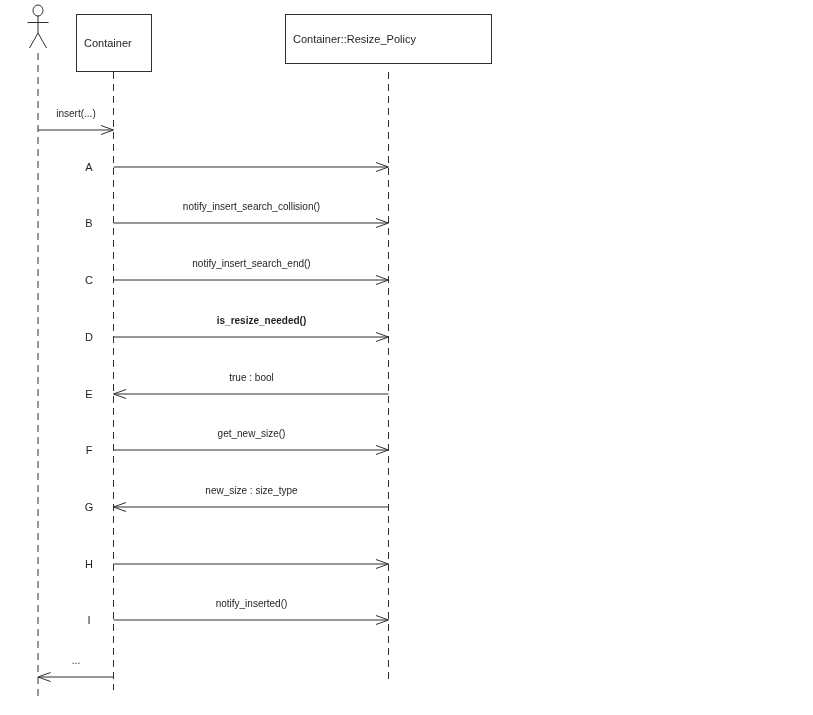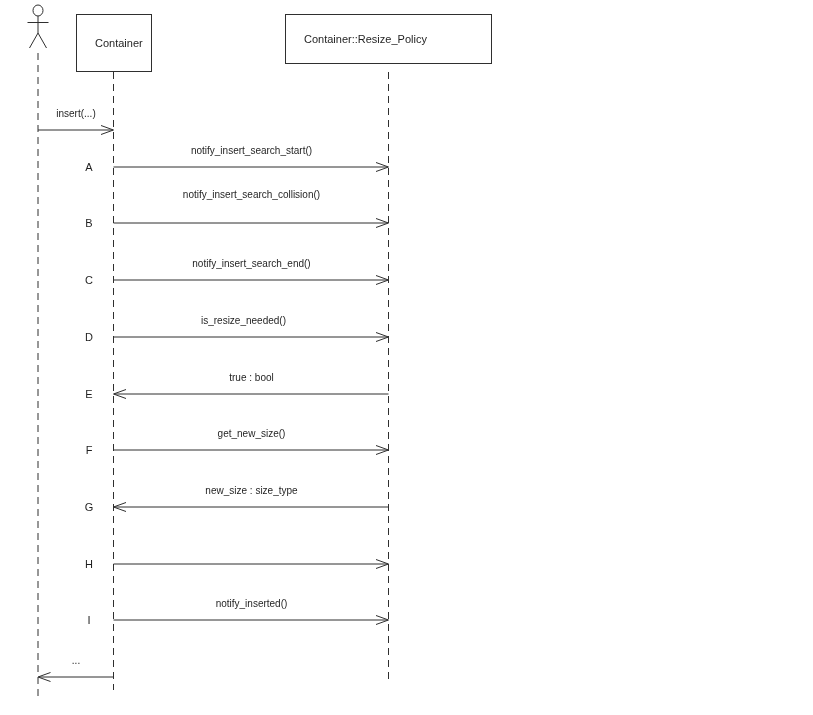--- a/index.html
+++ b/index.html
@@ -22,21 +22,21 @@
     left: 0;
     top: 0;
   }
   .pbox {
     position: absolute;
     box-sizing: border-box;
     border: 1px solid #2f2f2f;
     background: #ffffff;
     display: flex;
     align-items: center;
-    padding-left: 18px;
+    padding-left: 7px;
     font-size: 11px;
     color: #1f1f1f;
     white-space: nowrap;
   }
   .msg-label {
     position: absolute;
     height: 16px;
     line-height: 16px;
     text-align: center;
     font-size: 10px;
@@ -127,30 +127,29 @@
 
   <div class="pbox" style="left:76px; top:14px; width:76px; height:58px;">
     <span>Container</span>
   </div>
   <div class="pbox" style="left:285px; top:14px; width:207px; height:50px;">
     <span>Container::Resize_Policy</span>
   </div>
 
   <div class="msg-label" style="left:38px; width:76px; top:106px;">insert(...)</div>
 
-  <div class="msg-label" style="left:114px; width:275px; top:143px;">notify_insert_search_start()</div>
   <div class="msg-id" style="left:74px; top:159px;">A</div>
 
-  <div class="msg-label" style="left:114px; width:275px; top:187px;text-align:center;">notify_insert_search_collision()</div>
+  <div class="msg-label" style="left:114px; width:275px; top:199px;text-align:center;">notify_insert_search_collision()</div>
   <div class="msg-id" style="left:74px; top:215px;">B</div>
 
   <div class="msg-label" style="left:114px; width:275px; top:256px;">notify_insert_search_end()</div>
   <div class="msg-id" style="left:74px; top:272px;">C</div>
 
-  <div class="msg-label" style="left:106px; width:275px; top:313px;">is_resize_needed()</div>
+  <div class="msg-label" style="left:124px; width:275px; top:313px;font-weight:bold;">is_resize_needed()</div>
   <div class="msg-id" style="left:74px; top:329px;">D</div>
 
   <div class="msg-label" style="left:114px; width:275px; top:370px;">
     <span class="b">true</span><span> : </span><span class="b">bool</span>
   </div>
   <div class="msg-id" style="left:74px; top:386px;">E</div>
 
   <div class="msg-label" style="left:114px; width:275px; top:426px;">get_new_size()</div>
   <div class="msg-id" style="left:74px; top:442px;">F</div>
 

